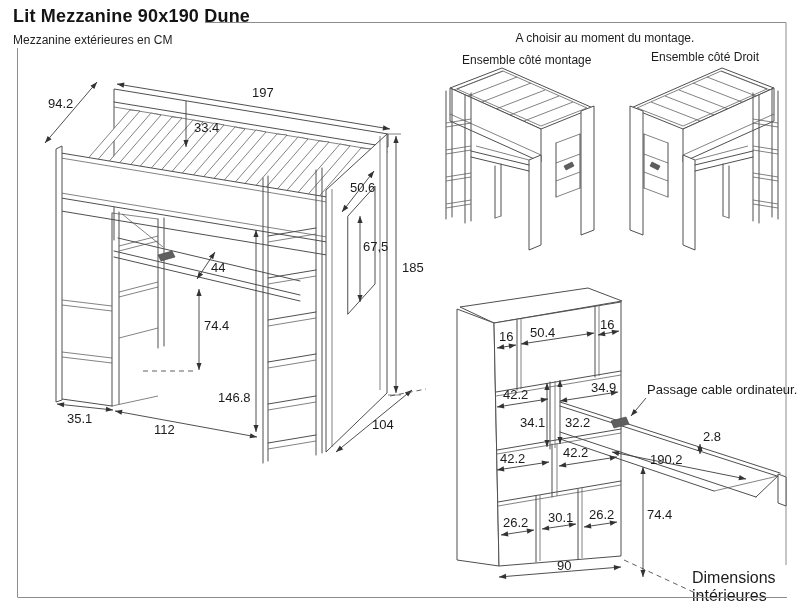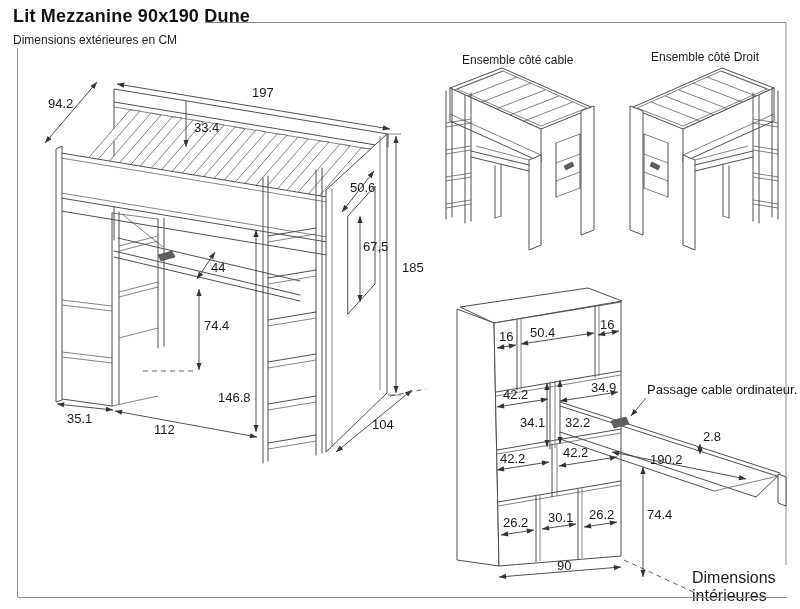--- a/index.html
+++ b/index.html
@@ -22,22 +22,23 @@
   .dsh {stroke:#4f4f4f;stroke-width:.9;fill:none;stroke-dasharray:5 4;}
   .brd {stroke:#8c8c8c;stroke-width:1;}
   .hole{fill:#5f5f5f;stroke:#3c3c3c;stroke-width:.6;}
 </style>
 </head>
 <body>
 
 <div class="page">
 
   <div class="title">Lit Mezzanine 90x190 Dune</div>
-  <div class="subtitle">Dimensions extérieures en CM</div>
-  <div class="assembly-left-label">Ensemble côté cable</div>
+  <div class="subtitle">Mezzanine extérieures en CM</div>
+  <div class="assembly-heading">A choisir au moment du montage.</div>
+  <div class="assembly-left-label">Ensemble côté montage</div>
   <div class="assembly-right-label">Ensemble côté Droit</div>
   <div class="note-right">Dimensions intérieures</div>
 
   <svg width="800" height="609" viewBox="0 0 800 609">
     <defs>
       <marker id="ah" markerUnits="userSpaceOnUse" markerWidth="9" markerHeight="7" refX="7.5" refY="3" orient="auto-start-reverse">
         <path d="M0.4,0.4 L7.6,3 L0.4,5.6 Z" fill="#333"></path>
       </marker>
 
       <g id="mini-bed">

